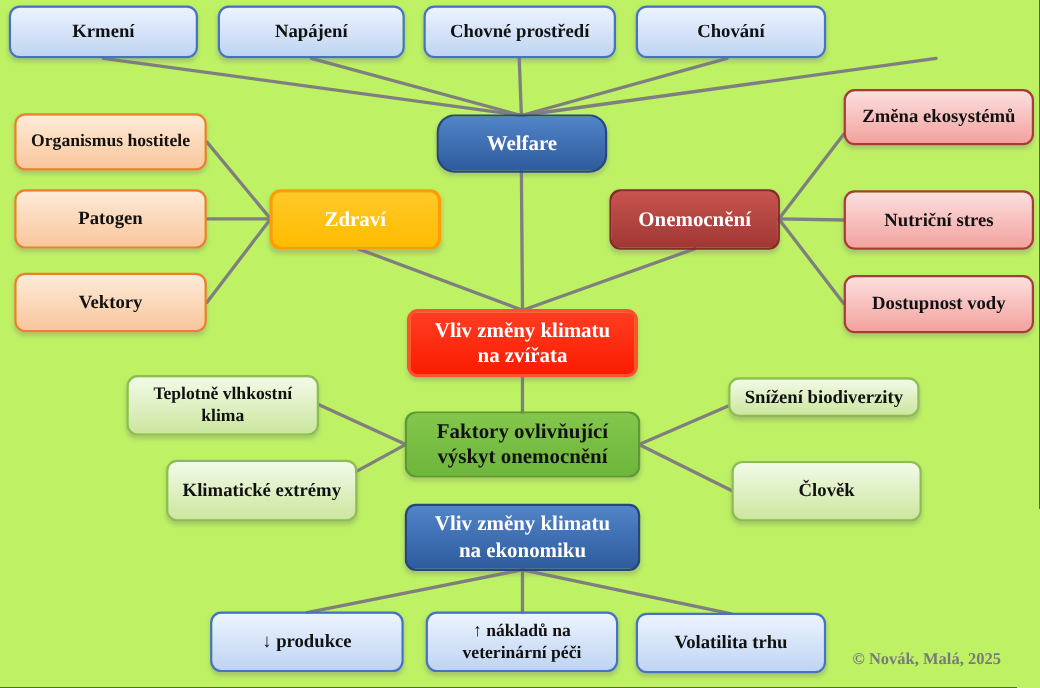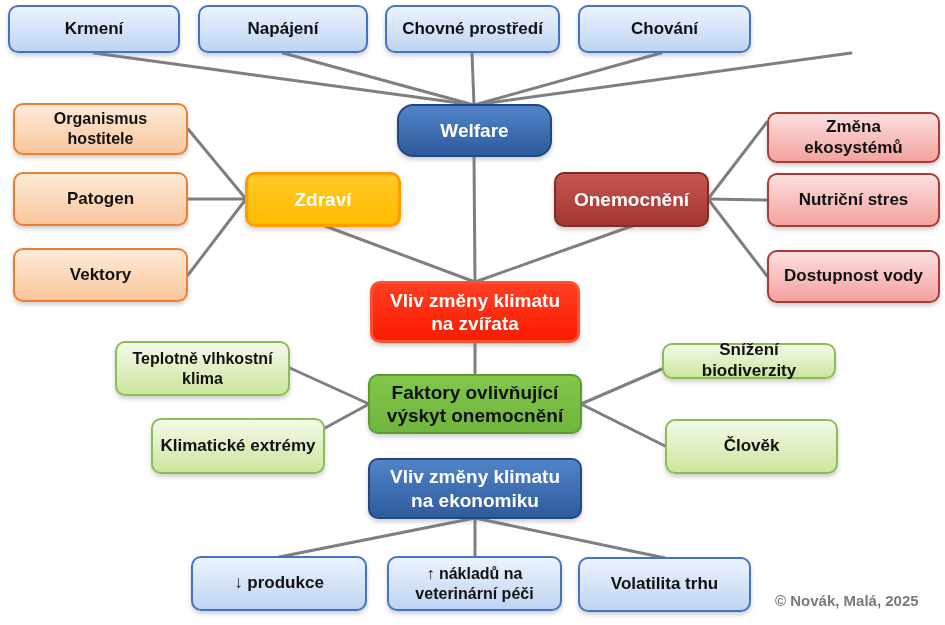--- a/index.html
+++ b/index.html
@@ -1,17 +1,17 @@
 <!DOCTYPE html>
 <html><head>
 <meta charset="utf-8">
 <style>
   html,body{margin:0;padding:0;background:#000;}
-  #canvas{position:relative;width:945px;height:625px;background:#ffffff;overflow:hidden;
-          font-family:Liberation Sans, sans-serif;}
+  #canvas{position:relative;width:945px;height:625px;background:#bef264;overflow:hidden;
+          font-family:Liberation Serif, serif;}
   #edges{position:absolute;left:0;top:0;width:945px;height:625px;}
   .node{position:absolute;display:flex;align-items:center;justify-content:center;
         text-align:center;border-radius:10px;font-weight:bold;box-sizing:border-box;
         white-space:pre-line;line-height:1.22;font-size:17px;padding:2px 6px;
         box-shadow:0 3px 4px rgba(120,120,120,.35);}
   .p-lightblue{background:linear-gradient(#ECF3FE,#BFD4F2);border:2px solid #4472C4;color:#111;}
   .p-peach{background:linear-gradient(#FDEBD8,#F9C69C);border:2px solid #ED7D31;color:#111;}
   .p-amber{background:linear-gradient(#FFC929,#FFBC00);border:3px solid #FF9C00;color:#fff;}
   .p-darkblue{background:linear-gradient(#5184C8,#2E5B9D);border:2px solid #24477E;color:#fff;}
   .p-darkred{background:linear-gradient(#C8544E,#A03733);border:2px solid #822B27;color:#fff;}
@@ -62,21 +62,21 @@
   <div class="node p-lightblue" style="left:578px;top:5px;width:173px;height:48px;">Chování</div>
 
   <div class="node p-peach fs-sm" style="left:13px;top:103px;width:175px;height:52px;">Organismus hostitele</div>
   <div class="node p-peach" style="left:13px;top:172px;width:175px;height:54px;">Patogen</div>
   <div class="node p-peach" style="left:13px;top:248px;width:175px;height:54px;">Vektory</div>
 
   <div class="node p-amber fs-lg" style="left:245px;top:172px;width:156px;height:55px;">Zdraví</div>
   <div class="node p-darkblue fs-lg" style="left:397px;top:104px;width:155px;height:53px;border-radius:16px;">Welfare</div>
   <div class="node p-darkred fs-lg" style="left:554px;top:172px;width:155px;height:55px;">Onemocnění</div>
 
-  <div class="node p-pink" style="left:767px;top:112px;width:173px;height:51px;">Změna ekosystémů</div>
+  <div class="node p-pink" style="left:767px;top:81px;width:173px;height:51px;">Změna ekosystémů</div>
   <div class="node p-pink" style="left:767px;top:173px;width:173px;height:54px;">Nutriční stres</div>
   <div class="node p-pink" style="left:767px;top:250px;width:173px;height:53px;">Dostupnost vody</div>
 
   <div class="node p-red fs-lg" style="left:370px;top:281px;width:210px;height:62px;">Vliv změny klimatu
 na zvířata</div>
   <div class="node p-green fs-lg" style="left:368px;top:374px;width:214px;height:60px;">Faktory ovlivňující
 výskyt onemocnění</div>
   <div class="node p-darkblue fs-lg" style="left:368px;top:458px;width:214px;height:61px;">Vliv změny klimatu
 na ekonomiku</div>
 

